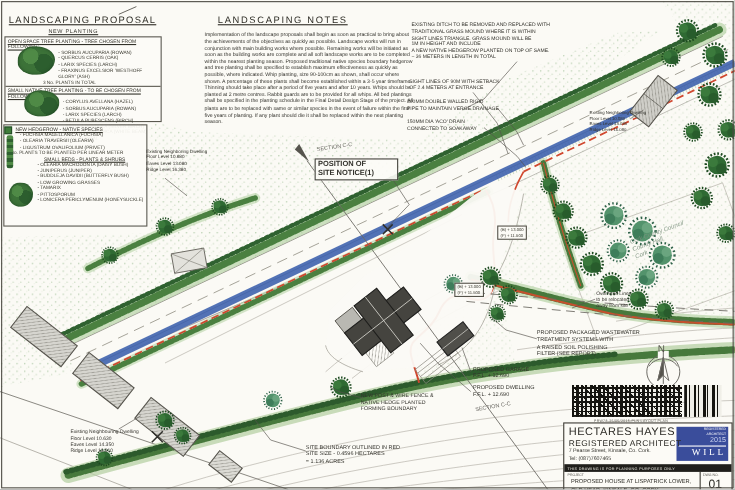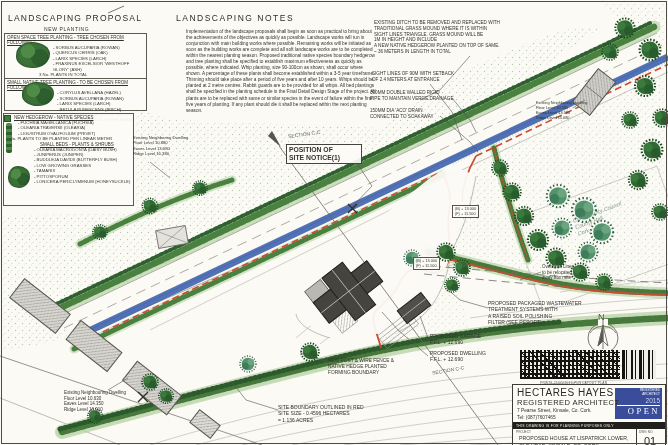--- a/index.html
+++ b/index.html
@@ -1,21 +1,21 @@
 <!DOCTYPE html>
 <html><head>
 <meta charset="utf-8">
 <style>
   html,body{margin:0;padding:0;background:#888;}
   .sheet{position:relative;width:668px;height:445px;background:#fbfaf5;overflow:hidden;
          font-family:"Liberation Sans",sans-serif;}
   .frame{position:absolute;inset:1px;border:1.6px solid #4e4c45;pointer-events:none;z-index:40;}
   svg.plan{position:absolute;left:0;top:0;z-index:1;}
   .lbl{position:absolute;color:#34332d;white-space:pre-line;z-index:10;line-height:1.25;}
-  .und{}
+  .und{text-decoration:underline;}
   .pbox{position:absolute;border:1px solid #5b5950;background:rgba(252,251,246,.93);z-index:8;box-sizing:border-box;}
   .sp{font-size:4.3px;line-height:5.4px;color:#3a392f;}
   .sph{font-size:4.5px;text-decoration:underline;color:#33322a;}
   .treeicon{position:absolute;z-index:9;border-radius:46% 54% 50% 50%/52% 48% 55% 45%;
     background:radial-gradient(circle at 35% 35%,#4f8a46 0 25%,transparent 26%),
                radial-gradient(circle at 70% 60%,#2c5e2e 0 30%,transparent 31%),
                radial-gradient(circle at 50% 50%,#3c7238 0 70%,#27502a 100%);
     box-shadow:inset 0 0 3px #1d3f20;}
   .hstrip{position:absolute;z-index:9;background:repeating-linear-gradient(0deg,#2f6130 0 3px,#4f8a46 3px 6px);border-radius:2px;}
   .sq{position:absolute;z-index:9;background:#3f7d3a;border:0.5px solid #27502a;}
@@ -311,21 +311,21 @@
     <div class="sp" style="margin-left:28px;">- BUDDLEJA DAVIDII (BUTTERFLY BUSH)</div>
     <div class="sp" style="margin-left:28px;">- LOW GROWING GRASSES</div>
     <div class="sp" style="margin-left:28px;">- TAMARIX</div>
     <div class="sp" style="margin-left:28px;">- PITTOSPORUM</div>
     <div class="sp" style="margin-left:28px;">- LONICERA PERICLYMENUM (HONEYSUCKLE)</div>
   </div>
   <div class="sq" style="left:4px;top:115px;width:5px;height:5px;"></div>
   <div class="hstrip" style="left:6px;top:123px;width:6px;height:30px;"></div>
   <div class="treeicon" style="left:8px;top:166px;width:22px;height:22px;"></div>
 
-  <div class="lbl und" style="left:176px;top:13px;font-size:8.5px;letter-spacing:1.5px;color:#2e2d26;">LANDSCAPING  NOTES</div>
+  <div class="lbl und" style="left:198px;top:13px;font-size:8.5px;letter-spacing:1.5px;color:#2e2d26;">LANDSCAPING  NOTES</div>
   <div class="lbl" style="left:186px;top:29px;width:191px;font-size:4.7px;line-height:6.05px;white-space:normal;">Implementation of the landscape proposals shall begin as soon as practical to bring about the achievements of the objectives as quickly as possible. Landscape works will run in conjunction with main building works where possible. Remaining works will be initiated as soon as the building works are complete and all soft landscape works are to be completed within the nearest planting season. Proposed traditional native species boundary hedgerow and tree planting shall be specified to establish maximum effectiveness as quickly as possible, where indicated. Whip planting, size 90-100cm as shown, shall occur where shown. A percentage of these plants shall become established within a 3-5 year timeframe. Thinning should take place after a period of five years and after 10 years. Whips should be planted at 2 metre centres. Rabbit guards are to be provided for all whips. All bed plantings shall be specified in the planting schedule in the Final Detail Design Stage of the project. All plants are to be replaced with same or similar species in the event of failure within the first five years of planting. If any plant should die it shall be replaced within the next planting season.</div>
 
   <div class="lbl" style="left:374px;top:20px;font-size:4.6px;line-height:5.8px;">EXISTING DITCH TO BE  REMOVED AND REPLACED WITH
 TRADITIONAL GRASS MOUND WHERE  IT IS WITHIN
 SIGHT LINES TRIANGLE.  GRASS MOUND WILL BE
 1M IN HEIGHT AND INCLUDE
 A NEW  NATIVE HEDGEROW  PLANTED ON TOP OF SAME.
 ~ 36  METERS  IN LENGTH IN  TOTAL</div>
   <div class="lbl" style="left:372px;top:71px;font-size:4.6px;">SIGHT LINES OF 90M WITH SETBACK
 OF 2.4 METERS AT ENTRANCE</div>
@@ -386,21 +386,21 @@
 
   <div class="tblock">
     <div class="lbl" style="left:4px;top:2px;font-size:10px;letter-spacing:.5px;color:#2b2a25;">HECTARES HAYES</div>
     <div class="lbl" style="left:4px;top:13px;font-size:7.6px;letter-spacing:.4px;color:#2b2a25;">REGISTERED ARCHITECT</div>
     <div class="lbl" style="left:4px;top:23px;font-size:4.8px;">7 Pearse Street, Kinsale, Co. Cork.</div>
     <div class="lbl" style="left:4px;top:30px;font-size:4.8px;">Tel: (087)7607465</div>
     <div class="badge">
       <div style="font-size:3.1px;line-height:3.6px;white-space:pre-line;">REGISTERED
 ARCHITECT</div>
       <div style="font-size:6.5px;color:#c9d2ef;margin-top:1px;">2015</div>
-      <div style="font-size:8.5px;font-family:'Liberation Serif',serif;letter-spacing:2.5px;border-top:.8px solid #fff;margin-top:1px;">OPEN</div>
+      <div style="font-size:8.5px;font-family:'Liberation Serif',serif;letter-spacing:2.5px;border-top:.8px solid #fff;margin-top:1px;">WILL</div>
     </div>
     <div class="blackbar">THIS DRAWING IS FOR PLANNING PURPOSES ONLY</div>
     <div class="lbl" style="left:3px;top:45px;font-size:3.2px;color:#55534c;">PROJECT</div>
     <div class="lbl" style="left:6px;top:50px;font-size:5.2px;">PROPOSED  HOUSE  AT LISPATRICK LOWER,</div>
     <div class="lbl" style="left:6px;top:58px;font-size:5.2px;">OLD HEAD, KINSALE, CO. CORK.</div>
     <div style="position:absolute;right:0;top:44px;width:28px;height:31px;border-left:.8px solid #3c3b34;">
       <div class="lbl" style="left:2px;top:1px;font-size:3.2px;color:#55534c;">DWG  NO.</div>
       <div class="lbl" style="left:7px;top:6px;font-size:11px;color:#2b2a25;">01</div>
     </div>
   </div>

